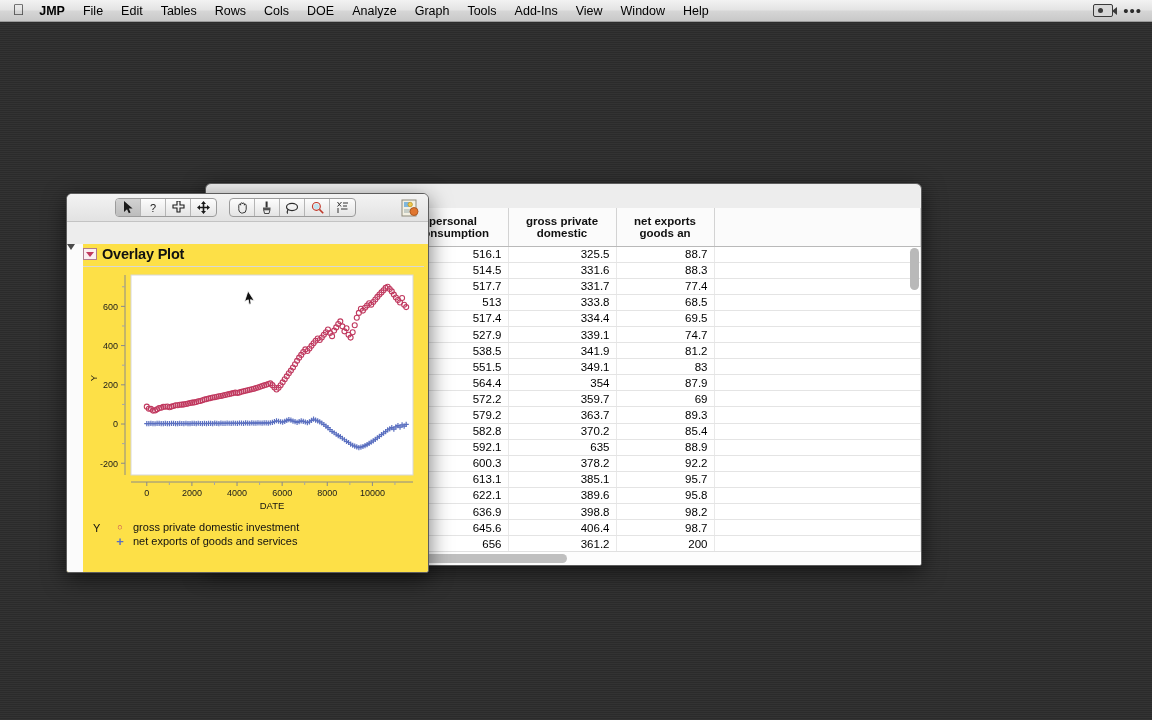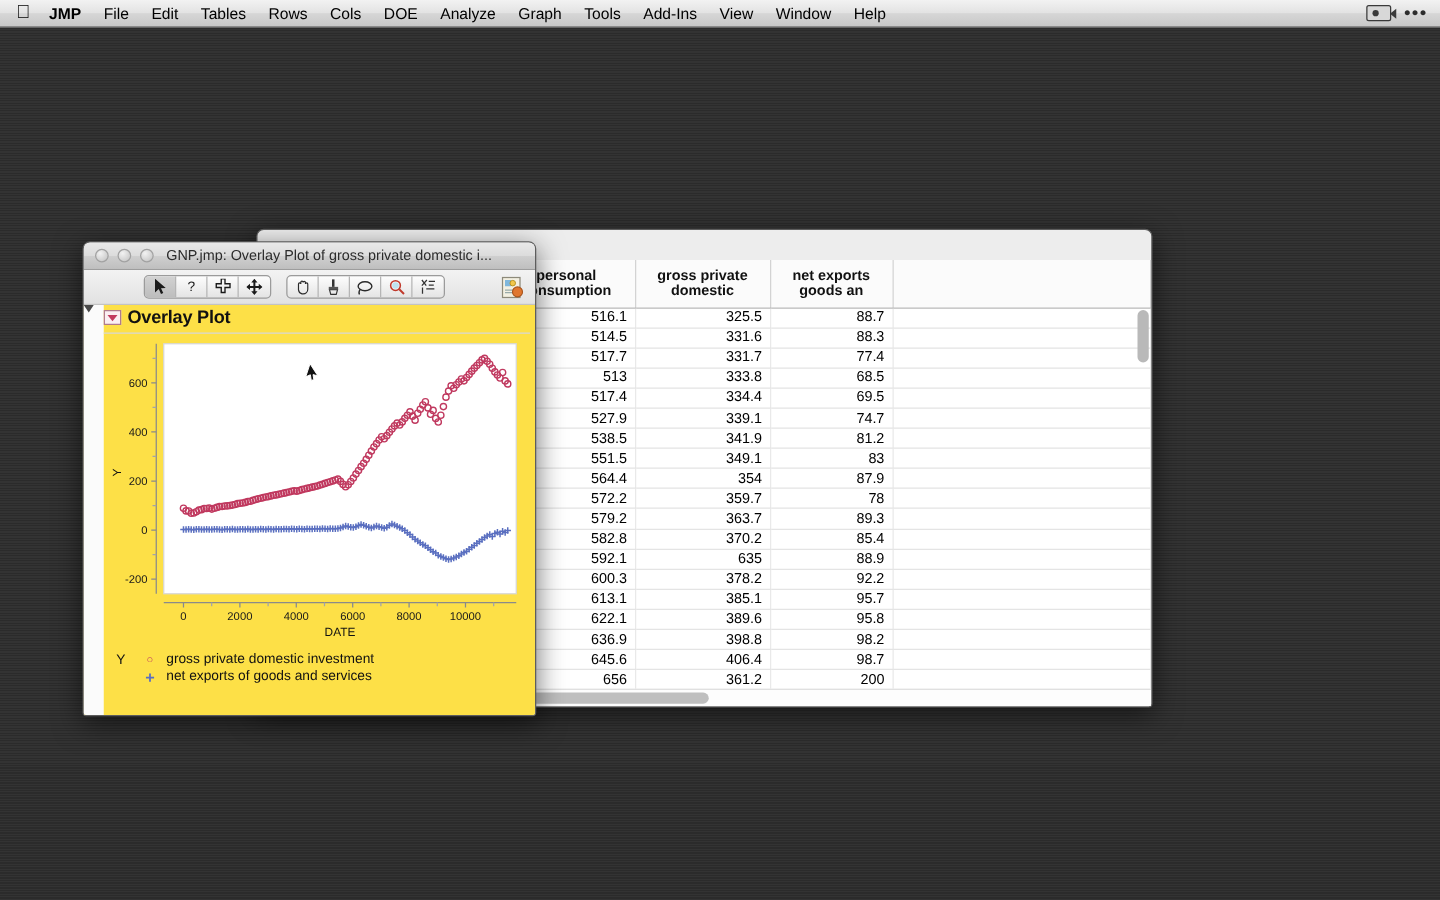--- a/index.html
+++ b/index.html
@@ -417,21 +417,21 @@
               <td>354</td>
               <td>87.9</td>
               <td class="pad-cell"></td>
             </tr>
             <tr>
               <td class="corner-cell"></td>
               <td class="rownum">10</td>
               <td>821</td>
               <td>572.2</td>
               <td>359.7</td>
-              <td>78</td>
+              <td>69</td>
               <td class="pad-cell"></td>
             </tr>
             <tr>
               <td class="corner-cell"></td>
               <td class="rownum">11</td>
               <td>912</td>
               <td>579.2</td>
               <td>363.7</td>
               <td>89.3</td>
               <td class="pad-cell"></td>
@@ -514,28 +514,20 @@
         <div class="thumb"></div>
       </div>
     </div>
     <div id="hscroll-bar">
       <div class="thumb"></div>
     </div>
   </div>
 </div>
 
 <div class="mac-window" id="plot-window">
-  <div class="titlebar">
-    <div class="traffic">
-      <span class="tl-dot"></span>
-      <span class="tl-dot"></span>
-      <span class="tl-dot"></span>
-    </div>
-    <span class="win-title">GNP.jmp: Overlay Plot of gross private domestic i...</span>
-  </div>
 
   <div id="plot-toolbar">
     <div class="tool-group g1">
       <div class="tool-btn active">
         <svg width="11" height="13" viewBox="0 0 11 13">
             <path d="M1 0 L1 11 L4 8.2 L5.8 12.2 L7.6 11.4 L5.8 7.6 L9.6 7.4 Z" fill="#1a1a1a"></path>
           </svg>
       </div>
       <div class="tool-btn">?</div>
       <div class="tool-btn">

